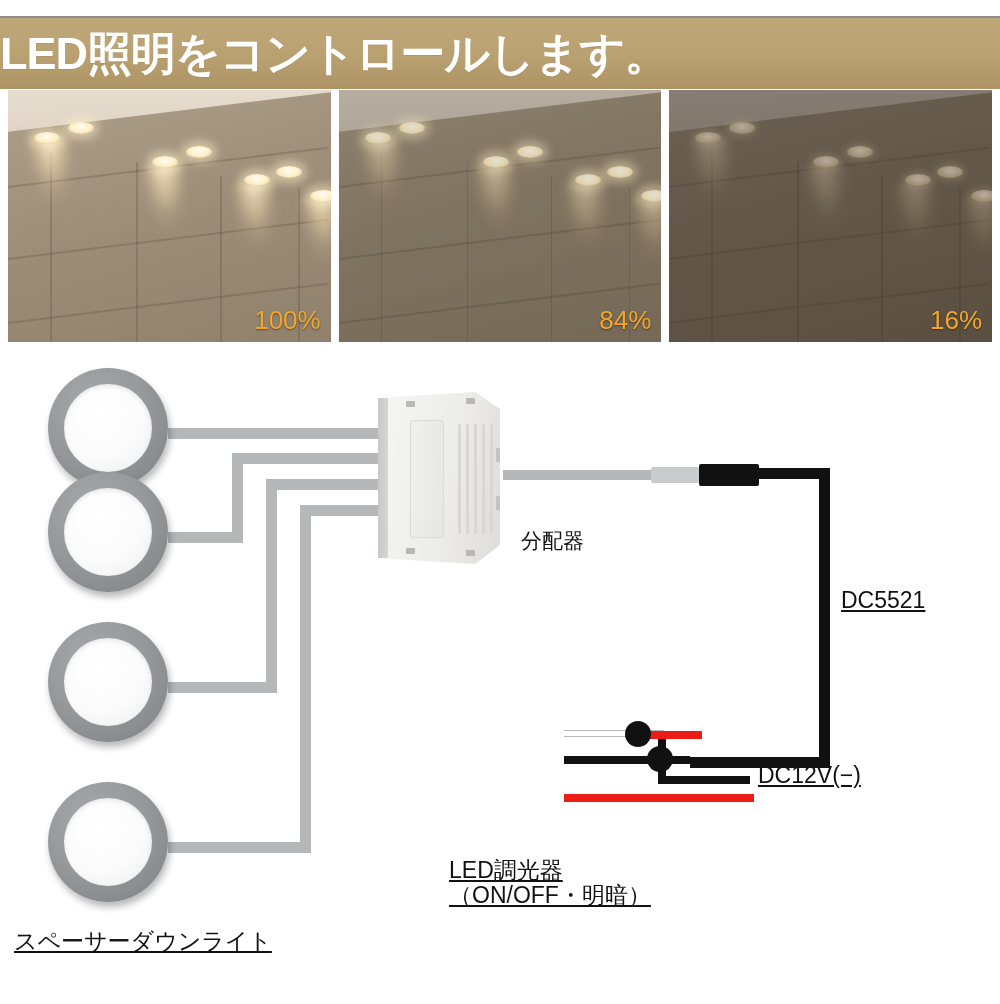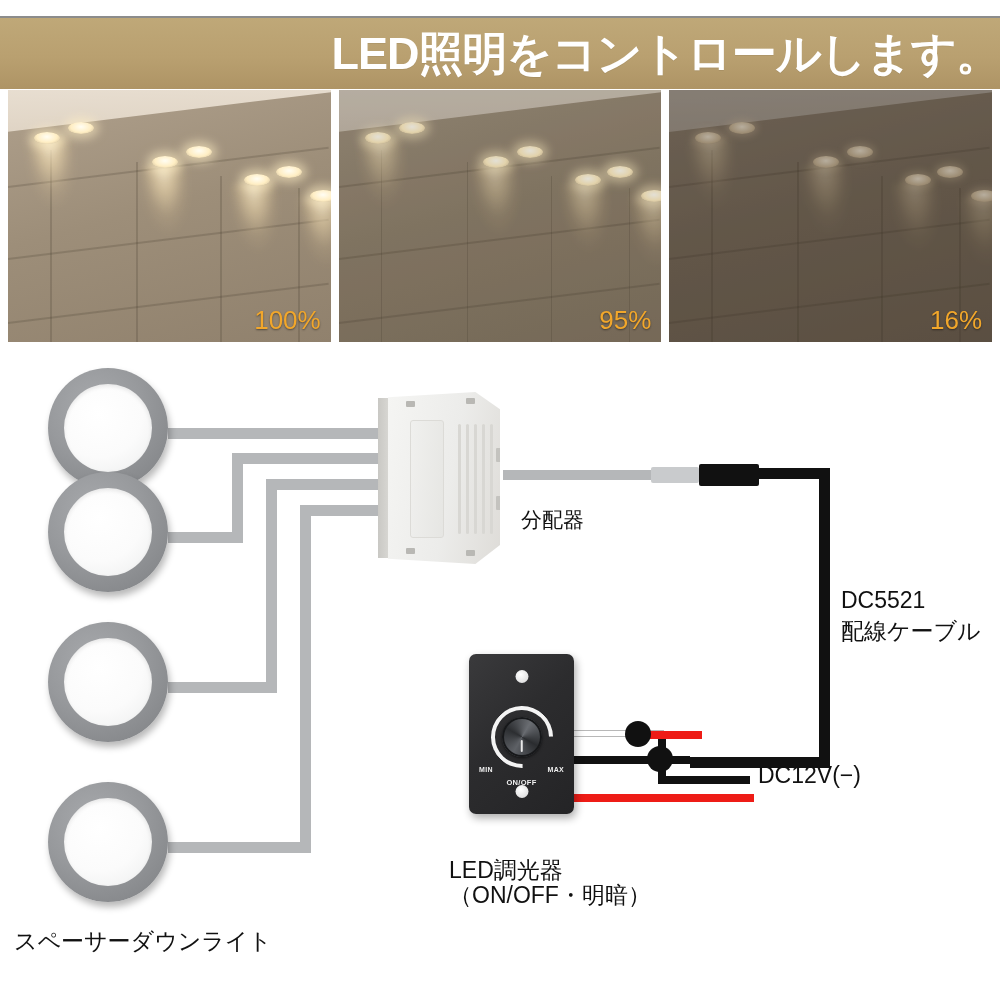--- a/index.html
+++ b/index.html
@@ -10,21 +10,21 @@
     overflow: hidden;
   }
   #page { position: relative; width: 1000px; height: 1004px; background:#fff; }
 
   
   .banner {
     position: absolute; left: 0; top: 16px;
     width: 1000px; height: 73px;
     background: linear-gradient(180deg,#bfa878 0%, #b9a070 55%, #ae9465 100%);
     border-top: 2px solid #8c8c8c;
-    display: flex; align-items: center; justify-content: flex-end;
+    display: flex; align-items: center; justify-content: flex-start;
   }
   .banner-title {
     color: #ffffff;
     font-size: 45px;
     font-weight: bold;
     letter-spacing: -1px;
     line-height: 1;
     text-shadow: 0 1px 0 rgba(0,0,0,.06);
     white-space: nowrap;
   }
@@ -173,21 +173,21 @@
   .dim-min, .dim-max, .dim-onoff {
     position:absolute; color:#f0f0f0; font-size:7px; font-weight:bold; letter-spacing:.3px; white-space:nowrap;
   }
   .dim-min { left:10px; top:112px; }
   .dim-max { right:10px; top:112px; }
   .dim-onoff { left:50%; transform:translateX(-50%); top:124px; font-size:7.5px; }
 
   
   .lbl { position:absolute; color:#111; white-space:pre; z-index:7; line-height:1.32; }
   .lbl.jp { font-size:21px; }
-  .lbl.big { font-size:23px; }
+  .lbl.big { font-size:23px;text-decoration:underline; }
   .lbl.red { color:#ee1c16; }
 </style>
 </head>
 <body>
 
 <div id="page">
 
   <div class="banner">
     <div class="banner-title">LED照明をコントロールします。</div>
   </div>
@@ -241,21 +241,21 @@
         <div class="beam" style="left:290px; top:106px; opacity:.62;"></div>
       </div>
       <div class="fixture" style="left:26px;  top:42px;"></div>
       <div class="fixture" style="left:60px;  top:32px;"></div>
       <div class="fixture" style="left:144px; top:66px;"></div>
       <div class="fixture" style="left:178px; top:56px;"></div>
       <div class="fixture" style="left:236px; top:84px;"></div>
       <div class="fixture" style="left:268px; top:76px;"></div>
       <div class="fixture" style="left:302px; top:100px;"></div>
       <div class="shade" style="background:rgba(40,28,16,.13)"></div>
-      <div class="pct">95%</div>
+      <div class="pct">84%</div>
     </div>
 
     <div class="photo">
       <div class="ph-ceiling" style="filter:brightness(.74)"></div>
       <div class="ph-wall" style="filter:brightness(.78)"></div>
       <div class="ph-grout">
         <i style="left:0;top:96px;width:100%;height:1.5px;transform:rotate(-7deg);transform-origin:left center;"></i>
         <i style="left:0;top:168px;width:100%;height:1.5px;transform:rotate(-7deg);transform-origin:left center;"></i>
         <i style="left:0;top:232px;width:100%;height:1.5px;transform:rotate(-7deg);transform-origin:left center;"></i>
         <i style="left:42px;top:60px;width:1.5px;height:200px;"></i>
@@ -337,38 +337,24 @@
 
     <div class="cab-black" style="left:564px; top:414px; width:126px; height:8px;"></div>
     <div class="cab-black" style="left:658px; top:396px; width:8px;   height:46px;"></div>
     <div class="cab-black" style="left:658px; top:434px; width:92px;  height:8px;"></div>
 
     <div class="wire-red" style="left:564px; top:452px; width:190px; height:8px;"></div>
 
     <div class="dot" style="left:625px; top:379px;"></div>
     <div class="dot" style="left:647px; top:404px;"></div>
 
-    <div class="dimmer" style="left:469px; top:312px;">
-      <div class="dim-hole" style="top:16px;"></div>
-      <div class="knob-wrap">
-        <div class="knob-arc"></div>
-        <div class="knob">
-          <div class="knob-mark"></div>
-        </div>
-      </div>
-      <div class="dim-min">MIN</div>
-      <div class="dim-max">MAX</div>
-      <div class="dim-onoff">ON/OFF</div>
-      <div class="dim-hole" style="bottom:16px;"></div>
-    </div>
-
-    <div class="lbl jp" style="left:521px; top:164px;">分配器</div>
+
+    <div class="lbl jp" style="left:521px; top:185px;">分配器</div>
 
     <div class="lbl big" style="left:841px; top:243px;">DC5521</div>
-    <div class="lbl big" style="left:841px; top:274px;">配線ケーブル</div>
 
     <div class="lbl big" style="left:758px; top:418px;">DC12V(−)</div>
 
     <div class="lbl big" style="left:449px; top:505px;margin-top:8px;">LED調光器</div>
     <div class="lbl big" style="left:14px; top:584px;">スペーサーダウンライト</div>
 
     <div class="lbl big" style="left:449px; top:538px;">（ON/OFF・明暗）</div>
 
   </div>
 </div>

